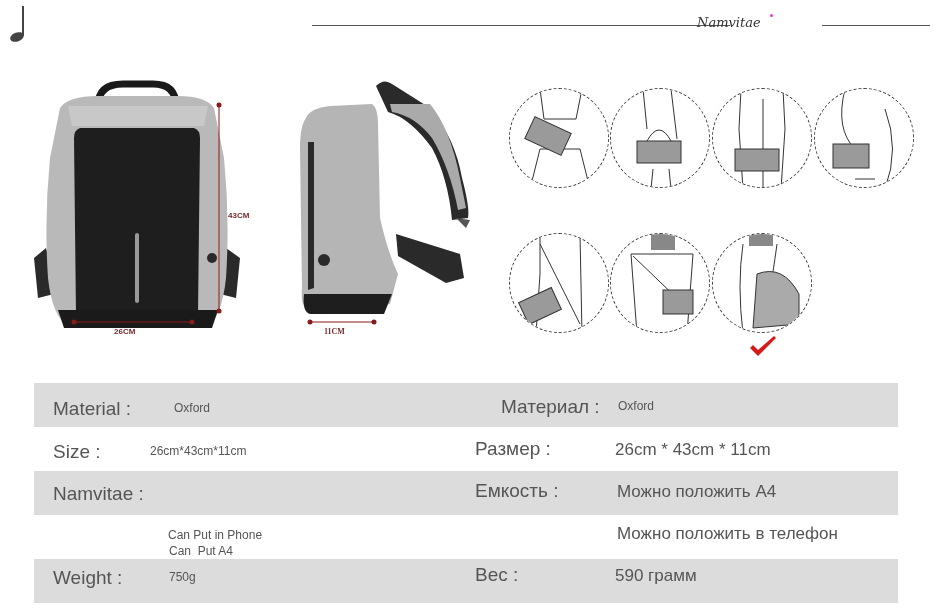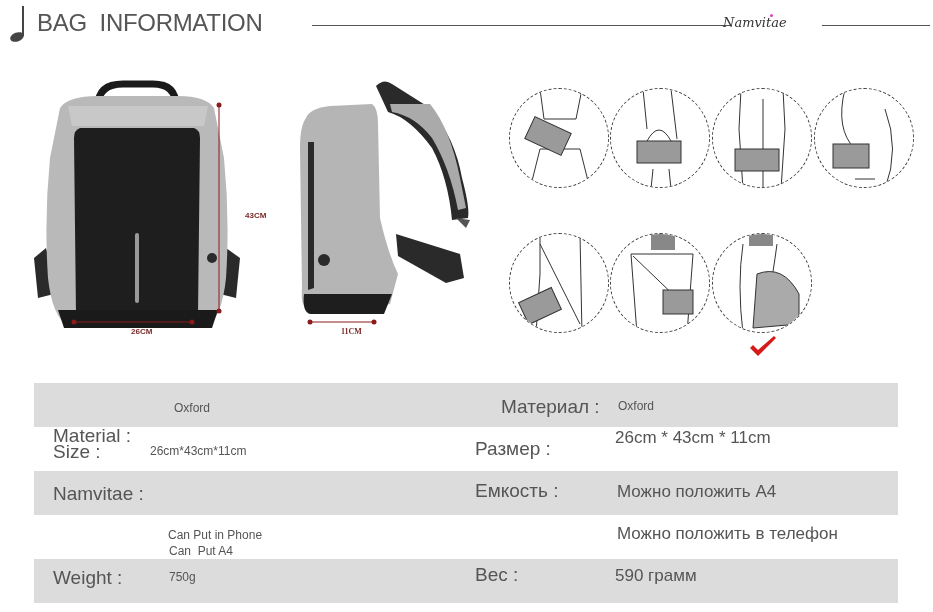--- a/index.html
+++ b/index.html
@@ -4,50 +4,49 @@
 <style>
   * { box-sizing: border-box; margin: 0; padding: 0; }
   html, body { width: 933px; height: 612px; background: #ffffff; overflow: hidden; }
   body { position: relative; font-family: "Liberation Sans", sans-serif; color: #555; }
 
   
   .header { position: absolute; left: 0; top: 0; width: 933px; height: 50px; }
   .note-icon { position: absolute; left: 8px; top: 6px; width: 20px; height: 36px; }
   .title { position: absolute; left: 37px; top: 9px; font-size: 24px; color: #555; letter-spacing: -0.3px; white-space: pre; }
   .line1 { position: absolute; left: 312px; top: 25px; width: 418px; height: 1px; background: #555; }
-  .brand { position: absolute; left: 723px; top: 15px; font-family: "DejaVu Serif", serif; font-style: italic; font-size: 13px; color: #333; }
+  .brand { position: absolute; left: 697px; top: 15px; font-family: "DejaVu Serif", serif; font-style: italic; font-size: 13px; color: #333; }
   .brand-dot { position: absolute; left: 770px; top: 14px; width: 3px; height: 3px; border-radius: 50%; background: #e040c0; }
   .line2 { position: absolute; left: 822px; top: 25px; width: 108px; height: 1px; background: #555; }
 
   
   .front, .side { position: absolute; }
   .front { left: 28px; top: 78px; width: 240px; height: 270px; }
   .side { left: 280px; top: 78px; width: 220px; height: 270px; font-family: Liberation Serif, serif; }
-  .dim-label { position: absolute; font-size: 8px; font-weight: bold; color: #7a2a2a; margin-left: 17px; }
+  .dim-label { position: absolute; font-size: 8px; font-weight: bold; color: #7a2a2a; }
 
   
   .usage { position: absolute; left: 500px; top: 78px; width: 420px; height: 290px; }
   .circle { position: absolute; width: 100px; height: 100px; border-radius: 50%; border: 1.5px dashed #444; background: #fff; overflow: hidden; }
   .check-icon { position: absolute; left: 748px; top: 336px; width: 30px; height: 24px; }
 
   
   .band { position: absolute; left: 34px; width: 864px; height: 44px; background: #dcdcdc; }
   .spec-label { position: absolute; font-size: 19px; color: #555; white-space: pre; }
   .spec-value { position: absolute; font-size: 12px; color: #555; white-space: pre; }
   .spec-value.ru { font-size: 17px; }
 </style>
 </head>
 <body>
 
 <div class="header">
   <svg class="note-icon" viewBox="0 0 20 36">
     <rect x="14" y="0" width="2" height="30" fill="#444"></rect>
     <ellipse cx="9" cy="31" rx="7" ry="4.5" fill="#444" transform="rotate(-20 9 31)"></ellipse>
   </svg>
-  <div class="title">BAG  INFORMATION</div>
   <div class="line1"></div>
   <div class="brand">Namvitae</div>
   <div class="brand-dot"></div>
   <div class="line2"></div>
 </div>
 
 <div class="front">
   <svg width="240" height="270" viewBox="0 0 240 270">
 
     <path d="M70 28 Q70 6 95 6 L125 6 Q148 6 148 28" fill="none" stroke="#1a1a1a" stroke-width="7"></path>
@@ -149,41 +148,41 @@
 </div>
 <svg class="check-icon" viewBox="0 0 30 24">
   <path d="M2 12 L10 20 L28 2 L26 0 L10 14 L5 9 Z" fill="#d61a1a"></path>
 </svg>
 
 <div class="band" style="top:383px;"></div>
 <div class="band" style="top:471px;"></div>
 <div class="band" style="top:559px;"></div>
 
 <div>
-  <div class="spec-label" style="left:53px; top:398px;margin-top:27px;">Material :</div>
+  <div class="spec-label" style="left:53px; top:398px;">Material :</div>
   <div class="spec-value" style="left:174px; top:401px;">Oxford</div>
 
   <div class="spec-label" style="left:53px; top:441px;">Size :</div>
   <div class="spec-value" style="left:150px; top:444px;">26cm*43cm*11cm</div>
 
   <div class="spec-label" style="left:53px; top:483px;">Namvitae :</div>
   <div class="spec-value" style="left:169px; top:500px;margin-top:44px;">Can  Put A4</div>
 
   <div class="spec-value" style="left:168px; top:528px;">Can Put in Phone</div>
 
   <div class="spec-label" style="left:53px; top:567px;">Weight :</div>
   <div class="spec-value" style="left:169px; top:570px;">750g</div>
 </div>
 
 <div>
   <div class="spec-label" style="left:475px; top:396px;margin-left:26px;">Материал :</div>
   <div class="spec-value" style="left:618px; top:399px;">Oxford</div>
 
   <div class="spec-label" style="left:475px; top:438px;">Размер :</div>
-  <div class="spec-value ru" style="left:615px; top:428px;">26cm * 43cm * 11cm</div>
+  <div class="spec-value ru" style="left:615px; top:440px;">26cm * 43cm * 11cm</div>
 
   <div class="spec-label" style="left:475px; top:480px;">Емкость :</div>
   <div class="spec-value ru" style="left:617px; top:482px;">Можно положить А4</div>
 
   <div class="spec-value ru" style="left:617px; top:524px;">Можно положить в телефон</div>
 
   <div class="spec-label" style="left:475px; top:564px;">Вес :</div>
   <div class="spec-value ru" style="left:615px; top:566px;">590 грамм</div>
 </div>
 

